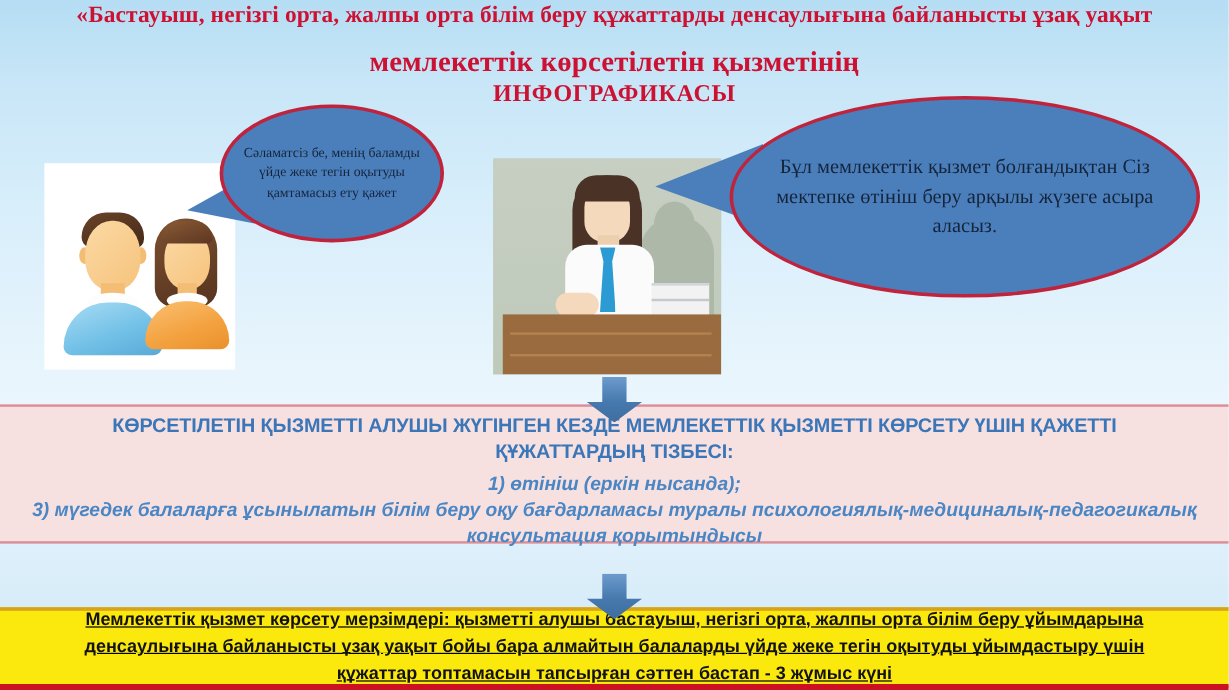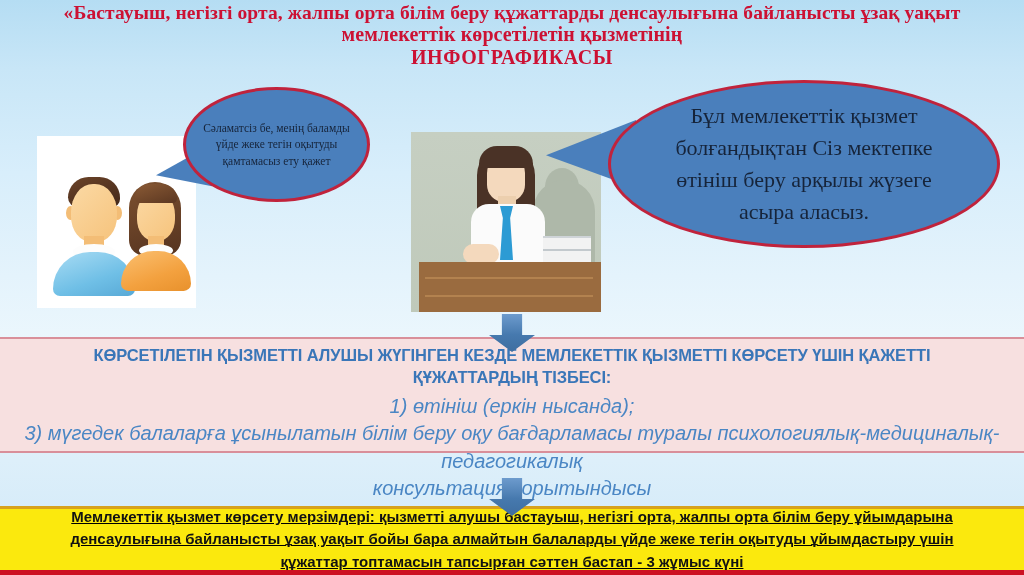--- a/index.html
+++ b/index.html
@@ -39,21 +39,21 @@
   }
   .title-line {
     font-family: "Liberation Serif", serif;
     font-weight: bold;
     color: #cc1133;
     letter-spacing: 0.1px;
     line-height: 1.10;
   }
   .title-line.l1 { font-size: 19.5px; padding: 0 28px; }
   .title-line.l2 { font-size: 19.5px; padding: 0 28px; }
-  .title-line.l3 { font-size: 20px; margin-top: 0; }
+  .title-line.l3 { font-size: 24px; margin-top: 16px; }
   .title-line.l4 { font-size: 20px; margin-top: 1px; letter-spacing: 0.6px; }
 
   
   .family-photo {
     position: absolute;
     left: 37px;
     top: 136px;
     width: 159px;
     height: 172px;
     background: #ffffff;
@@ -276,21 +276,21 @@
     filter: drop-shadow(-1px -1px 0 #c0233c) drop-shadow(-1px 2px 0 #c0233c);
   }
   .bubble-right .bub-text {
     position: absolute;
     inset: 24px 38px;
     display: flex;
     align-items: center;
     justify-content: center;
     text-align: center;
     font-family: "Liberation Serif", serif;
-    font-size: 22px;
+    font-size: 17px;
     line-height: 1.46;
     color: #16243a;
   }
 
   
   .arrow-down {
     position: absolute;
     z-index: 4;
     width: 46px;
     height: 38px;
@@ -323,24 +323,25 @@
     line-height: 1.32;
     letter-spacing: -0.1px;
     padding: 0 70px;
   }
   .docs-list {
     margin-top: 4px;
   }
   .docs-item {
     font-family: "Liberation Sans", sans-serif;
     font-style: italic;
-    font-size: 20px;
+    font-size: 16px;
     color: #4a86c4;
     line-height: 1.38;
     padding: 0 20px;
+    font-weight: bold;
   }
 
   
   .term-panel {
     position: absolute;
     left: 0;
     top: 506px;
     width: 1024px;
     height: 67px;
     background: #fbe90d;

